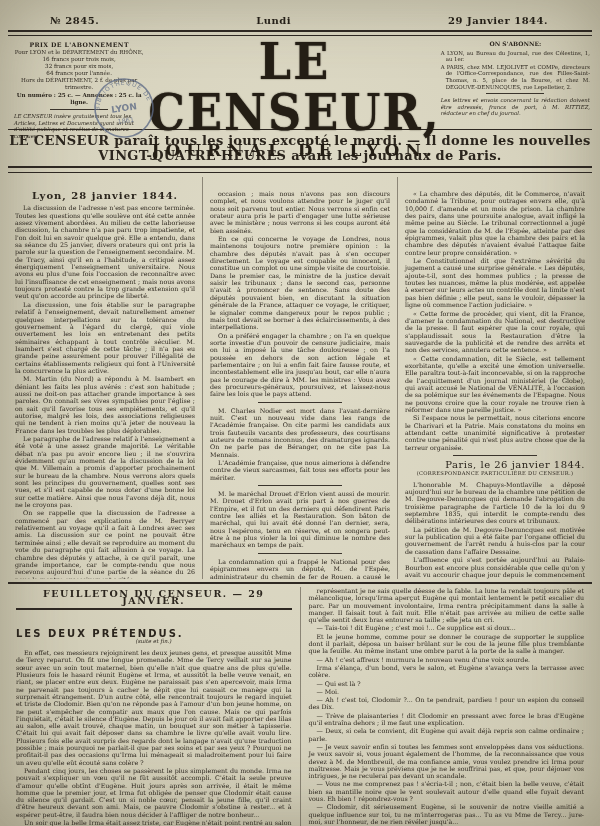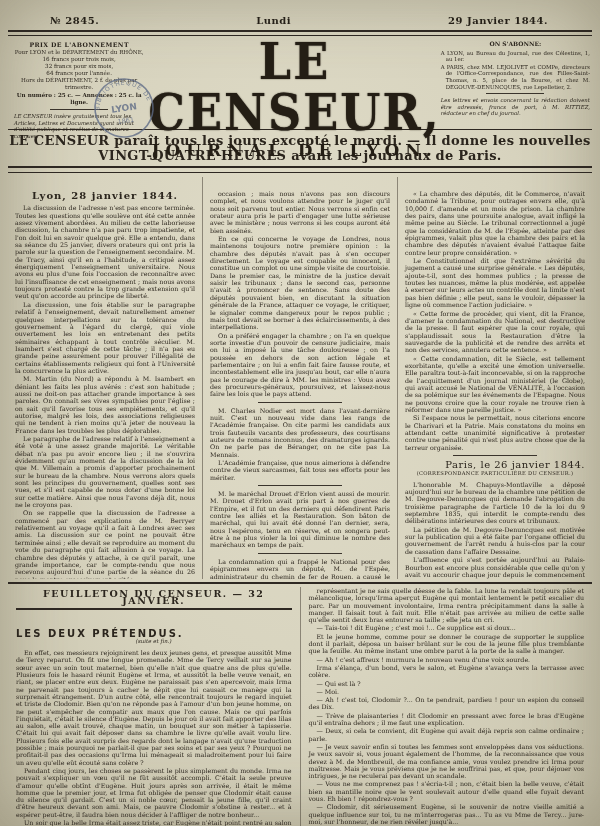--- a/index.html
+++ b/index.html
@@ -150,21 +150,21 @@
         <div class="block b-p">L'honorable M. Chapuys-Montlaville a déposé aujourd'hui sur le bureau de la chambre une pétition de M. Degouve-Denuncques qui demande l'abrogation du troisième paragraphe de l'article 10 de la loi du 9 septembre 1835, qui interdit le compte-rendu des délibérations intérieures des cours et tribunaux.</div>
         <div class="block b-p">La pétition de M. Degouve-Denuncques est motivée sur la publication qui a été faite par l'organe officiel du gouvernement de l'arrêt rendu à huis-clos par la cour de cassation dans l'affaire Dessaine.</div>
         <div class="block b-p">L'affluence qui s'est portée aujourd'hui au Palais-Bourbon est encore plus considérable que celle qu'on y avait vu accourir chaque jour depuis le commencement de la discussion de l'adresse. Au moment où nous sommes arrivés à la chambre, le bruit commençait à se répandre que la commission persistait dans la rédaction qu'elle avait proposée d'abord, et qu'elle n'avait consenti à la modifier que pour y introduire les mots de souveraineté nationale proposés par M. Béthmont. A cette nouvelle, MM. de Larochejacquelein, Béchard, de Larcy, qui se trouvaient dans la salle des Pas-Perdus et que leurs amis politiques assiégeaient de demandes de billets, annoncèrent que la discussion serait chaude,</div>
       </div>
   </div>
 
   <div class="rule-feuil"></div>
 
   <div class="feuilleton">
     <div class="f-col">
-      <div class="f-head">FEUILLETON DU CENSEUR. — 32 JANVIER.</div>
+      <div class="f-head">FEUILLETON DU CENSEUR. — 29 JANVIER.</div>
       <div class="f-title">LES DEUX PRÉTENDUS.</div>
       <div class="f-sub">(suite et fin.)</div>
       <div>
           <div class="block b-p">En effet, ces messieurs rejoignirent les deux jeunes gens, et presque aussitôt Mme de Tercy reparut. On fit une longue promenade. Mme de Tercy veillait sur sa jeune sœur avec un soin tout maternel, bien qu'elle n'ait que quatre ans de plus qu'elle. Plusieurs fois le hasard réunit Eugène et Irma, et aussitôt la belle veuve venait, en riant, se placer entre eux deux. Eugène ne paraissait pas s'en apercevoir, mais Irma ne parvenait pas toujours à cacher le dépit que lui causait ce manège qui la surprenait étrangement. D'un autre côté, elle rencontrait toujours le regard inquiet et triste de Clodomir. Bien qu'on ne réponde pas à l'amour d'un bon jeune homme, on ne peut s'empêcher de compatir aux maux que l'on cause. Mais ce qui parfois l'inquiétait, c'était le silence d'Eugène. Depuis le jour où il avait fait apporter des lilas au salon, elle avait trouvé, chaque matin, un bouquet sur son métier à tapisserie. C'était lui qui avait fait déposer dans sa chambre le livre qu'elle avait voulu lire. Plusieurs fois elle avait surpris des regards dont le langage n'avait qu'une traduction possible ; mais pourquoi ne parlait-il que par ses soins et par ses yeux ? Pourquoi ne profitait-il pas des occasions qu'Irma lui ménageait si maladroitement pour lui faire un aveu qu'elle eût écouté sans colère ?</div>
           <div class="block b-p">Pendant cinq jours, les choses se passèrent le plus simplement du monde. Irma ne pouvait s'expliquer un vœu qu'il ne fût aussitôt accompli. C'était la seule preuve d'amour qu'elle obtînt d'Eugène. Huit jours après son arrivée, il était le même homme que le premier jour, et Irma fut obligée de penser que Clodomir était cause du silence qu'il gardait. C'est un si noble cœur, pensait la jeune fille, qu'il craint d'être heureux devant son ami. Mais, ce pauvre Clodomir s'obstine à rester... et à espérer peut-être, il faudra bien nous décider à l'affliger de notre bonheur...</div>
           <div class="block b-p">Un soir que la belle Irma était assez triste, car Eugène n'était point rentré au salon après le dîner, elle se plaignit d'un grand mal de tête, s'enveloppa de la mantille de sa sœur, et se rendit seule sur une terrasse pour respirer l'air frais du soir et rêver. On sortait sur cette terrasse par une porte vitrée de la salle à manger ; mais on pouvait aussi y monter, en venant du jardin, par un petit escalier pris dans la terrasse même. Irma s'était appuyée depuis quelques instants sur le socle d'une statue</div>
         </div>
     </div>
     <div class="vsep"></div>
     <div class="f-col">

